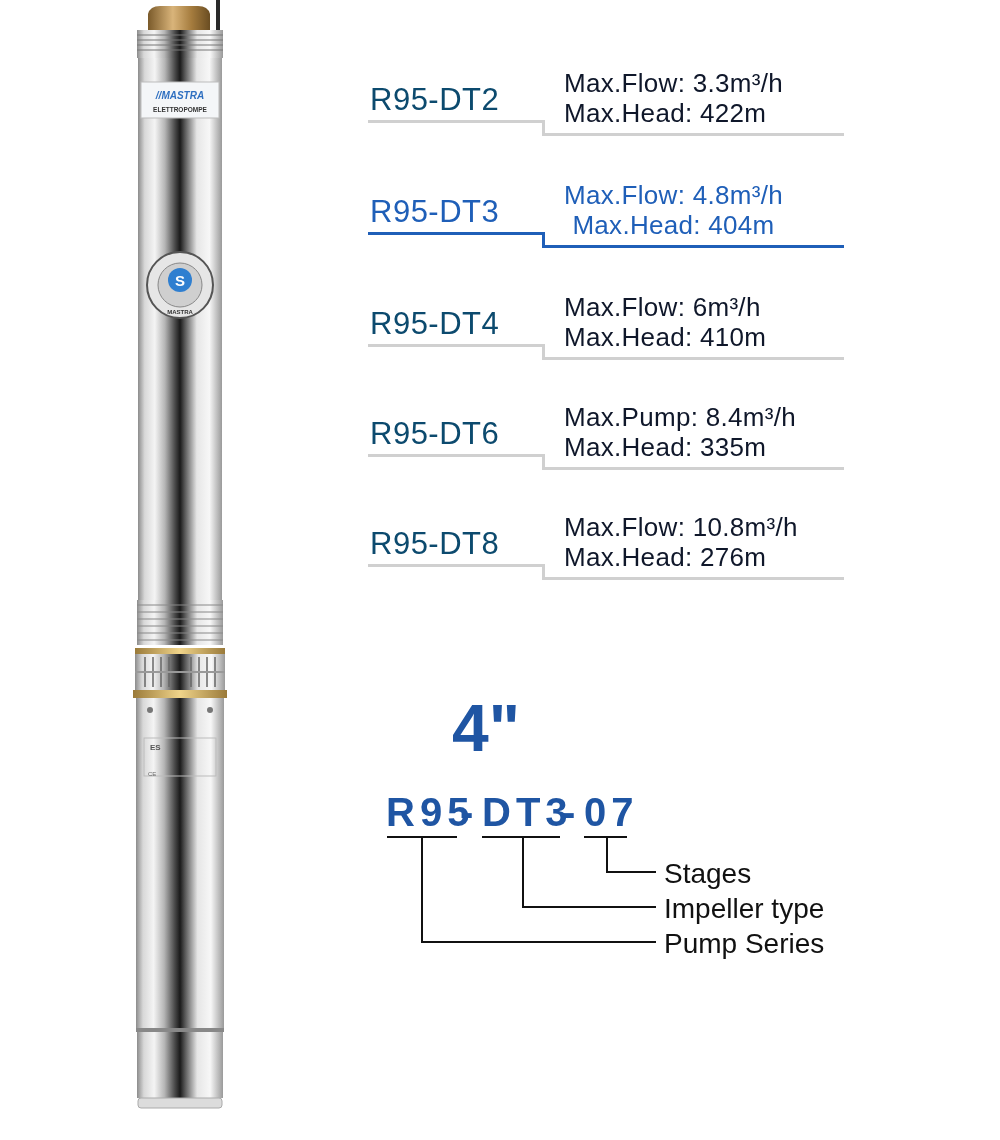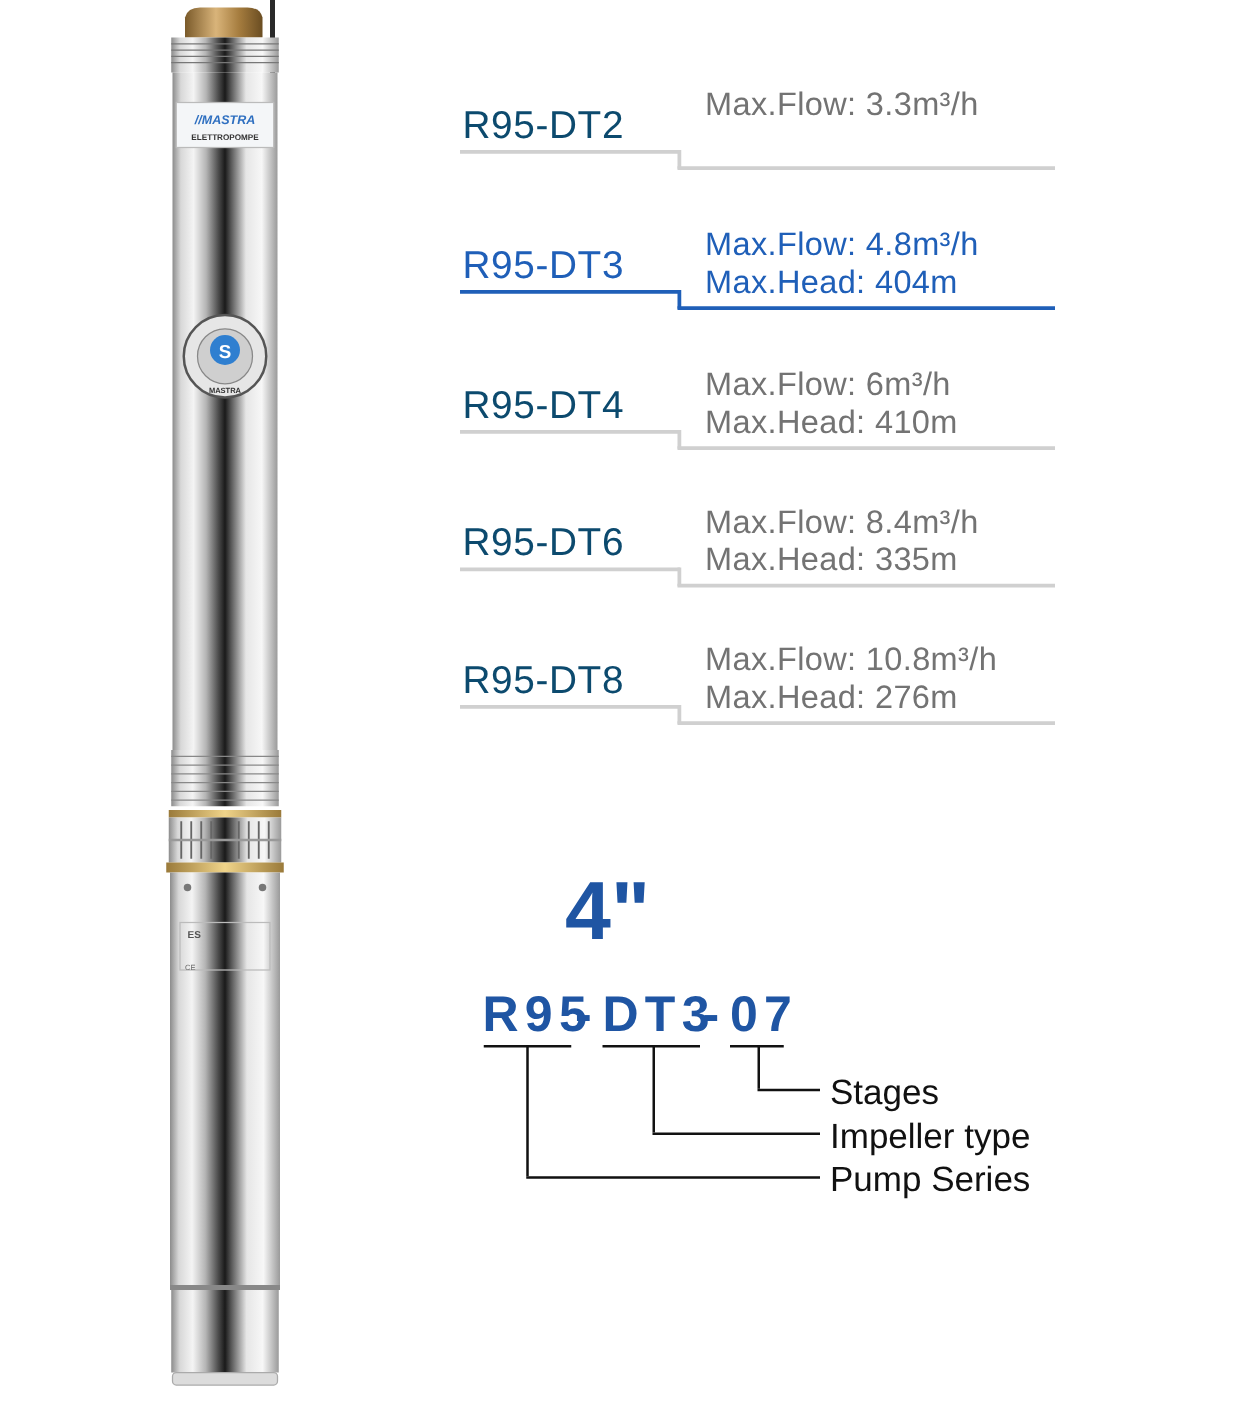--- a/index.html
+++ b/index.html
@@ -1,20 +1,20 @@
 <!DOCTYPE html>
 <html><head>
 <meta charset="utf-8">
 <style>
   html,body{margin:0;padding:0;background:#ffffff;}
   body{width:1000px;height:1140px;position:relative;overflow:hidden;font-family:"Liberation Sans",sans-serif;}
   .pump{position:absolute;left:0;top:0;width:300px;height:1140px;}
   .model{position:absolute;left:368px;width:476px;height:70px;}
   .model .name{position:absolute;left:2px;top:14px;font-size:31px;color:#0c4a6e;letter-spacing:0.5px;}
-  .model .specs{position:absolute;left:196px;top:0;font-size:26px;line-height:30px;color:#737373;letter-spacing:0.3px;}
+  .model .specs{position:absolute;left:196px;top:0;font-size:26px;line-height:30px;color:#0f172a;letter-spacing:0.3px;}
   .model .line-a{position:absolute;left:0;top:52px;width:176px;height:0;border-top:3px solid #d0d0d0;}
   .model .line-v{position:absolute;left:174px;top:52px;width:0;height:15px;border-left:3px solid #d0d0d0;}
   .model .line-b{position:absolute;left:174px;top:65px;width:302px;height:0;border-top:3px solid #d0d0d0;}
   .model.active .name,.model.active .specs{color:#1f5fb8;}
   .model.active .line-a,.model.active .line-b{border-top-color:#1f5fb8;}
   .model.active .line-v{border-left-color:#1f5fb8;}
   .size{position:absolute;left:452px;top:690px;font-size:66px;font-weight:bold;color:#1f55a3;}
   .code{position:absolute;top:790px;font-size:40px;font-weight:bold;color:#1f55a3;letter-spacing:5px;}
   .ln{position:absolute;background:#111;}
   .legend{position:absolute;left:664px;font-size:28px;color:#111;}
@@ -110,27 +110,28 @@
 
   <rect x="136" y="1028" width="88" height="4" fill="#888"></rect>
   <rect x="137" y="1032" width="86" height="66" fill="url(#steel)"></rect>
   <rect x="138" y="1098" width="84" height="10" rx="3" fill="#dcdcdc" stroke="#aaa" stroke-width="1"></rect>
 </svg>
 
 <div class="model" style="top:68px;">
   <span class="name">R95-DT2</span>
   <div class="specs">
     <div>Max.Flow: 3.3m³/h</div>
+    <div>Max.Head: 422m</div>
   </div>
   <div class="line-a"></div>
   <div class="line-v"></div>
   <div class="line-b"></div>
 </div>
 
-<div class="model active" style="top:180px;">
+<div class="model active" style="top:180px;text-align:center;">
   <span class="name">R95-DT3</span>
   <div class="specs">
     <div>Max.Flow: 4.8m³/h</div>
     <div>Max.Head: 404m</div>
   </div>
   <div class="line-a"></div>
   <div class="line-v"></div>
   <div class="line-b"></div>
 </div>
 
@@ -141,21 +142,21 @@
     <div>Max.Head: 410m</div>
   </div>
   <div class="line-a"></div>
   <div class="line-v"></div>
   <div class="line-b"></div>
 </div>
 
 <div class="model" style="top:402px;">
   <span class="name">R95-DT6</span>
   <div class="specs">
-    <div>Max.Flow: 8.4m³/h</div>
+    <div>Max.Pump: 8.4m³/h</div>
     <div>Max.Head: 335m</div>
   </div>
   <div class="line-a"></div>
   <div class="line-v"></div>
   <div class="line-b"></div>
 </div>
 
 <div class="model" style="top:512px;">
   <span class="name">R95-DT8</span>
   <div class="specs">

